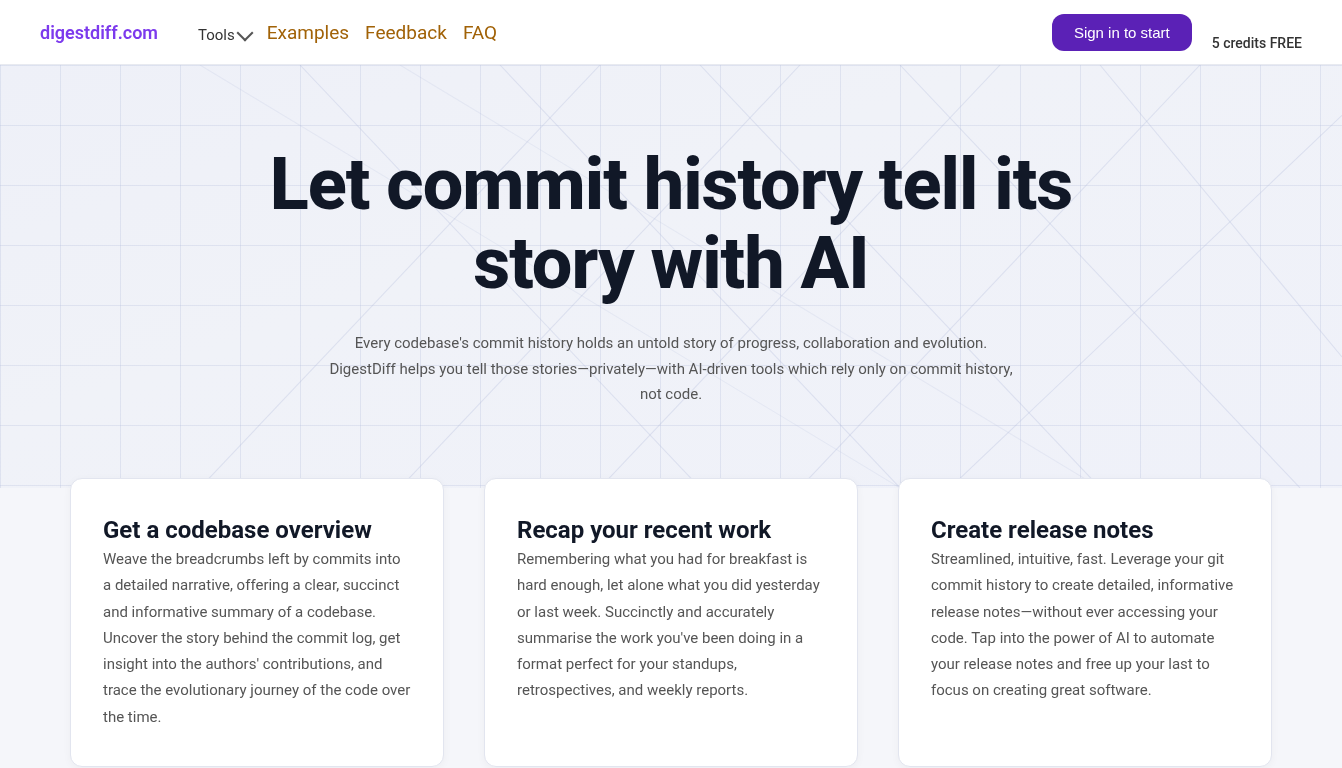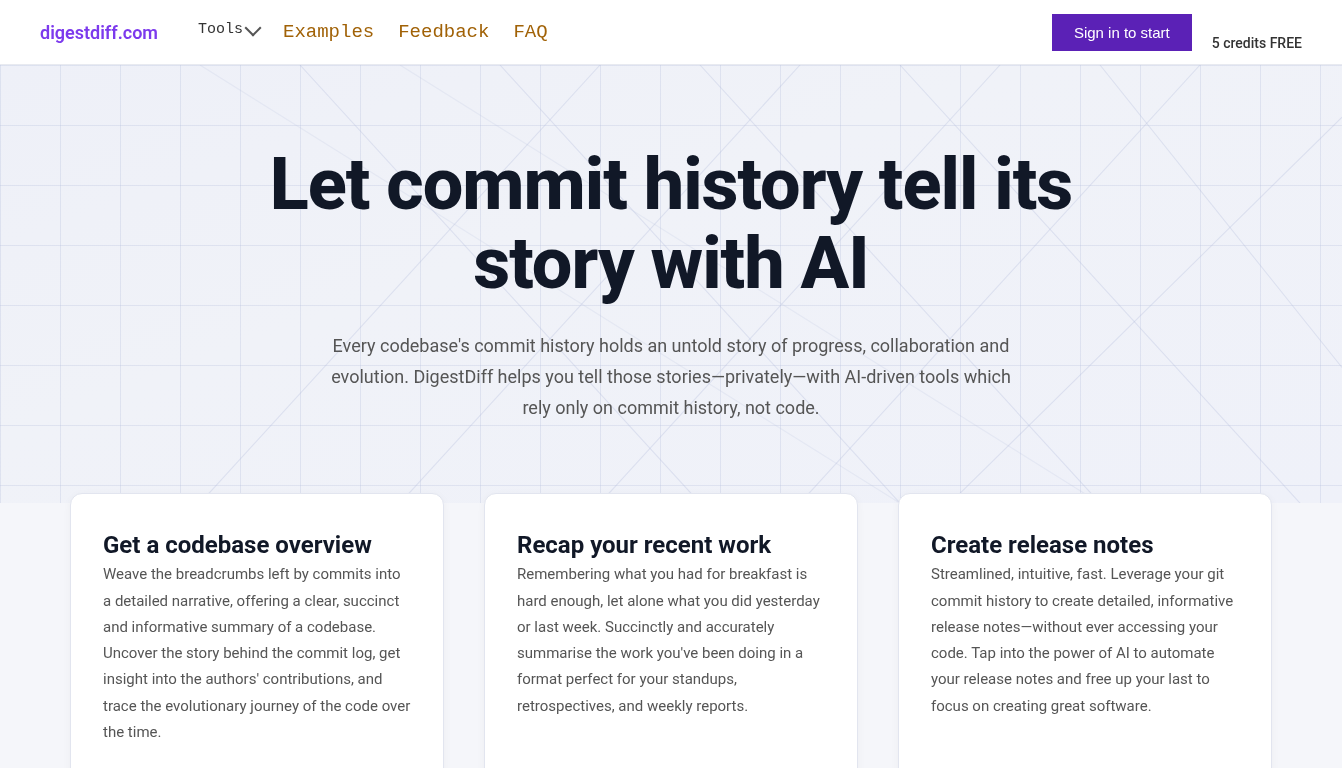--- a/index.html
+++ b/index.html
@@ -39,23 +39,22 @@
     .logo {
       font-size: 18px;
       font-weight: 600;
       color: #7c3aed;
       text-decoration: none;
       cursor: pointer;
     }
 
     .nav-links {
       display: flex;
-      align-items: flex-start;
-      gap: 24px;
-      font-family: Liberation Mono, monospace;
+      align-items: flex-end;
+      gap: 16px;
     }
 
     .nav-link {
       font-size: 19px;
       color: #a16207;
       text-decoration: none;
       cursor: pointer;
     }
 
     .nav-link-tools {
@@ -79,21 +78,21 @@
     .nav-right {
       display: flex;
       align-items: center;
       gap: 20px;
     }
 
     .sign-in-btn {
       background: #5b21b6;
       color: #fff;
       border: none;
-      border-radius: 0;
+      border-radius: 12px;
       padding: 10px 22px;
       font-size: 15px;
       font-weight: 500;
       cursor: pointer;
     }
 
     .credits-text {
       font-size: 14px;
       color: #333;
       font-weight: 500;
@@ -146,21 +145,21 @@
       color: #111827;
       line-height: 1.1;
       letter-spacing: -1px;
       margin-bottom: 28px;
       max-width: 900px;
       margin-left: auto;
       margin-right: auto;
     }
 
     .hero-subtitle {
-      font-size: 18px;
+      font-size: 15px;
       color: #555;
       line-height: 1.7;
       max-width: 700px;
       margin: 0 auto;
     }
 
     .card {
       background: #fff;
       border: 1px solid #e2e5ef;
       border-radius: 12px;

